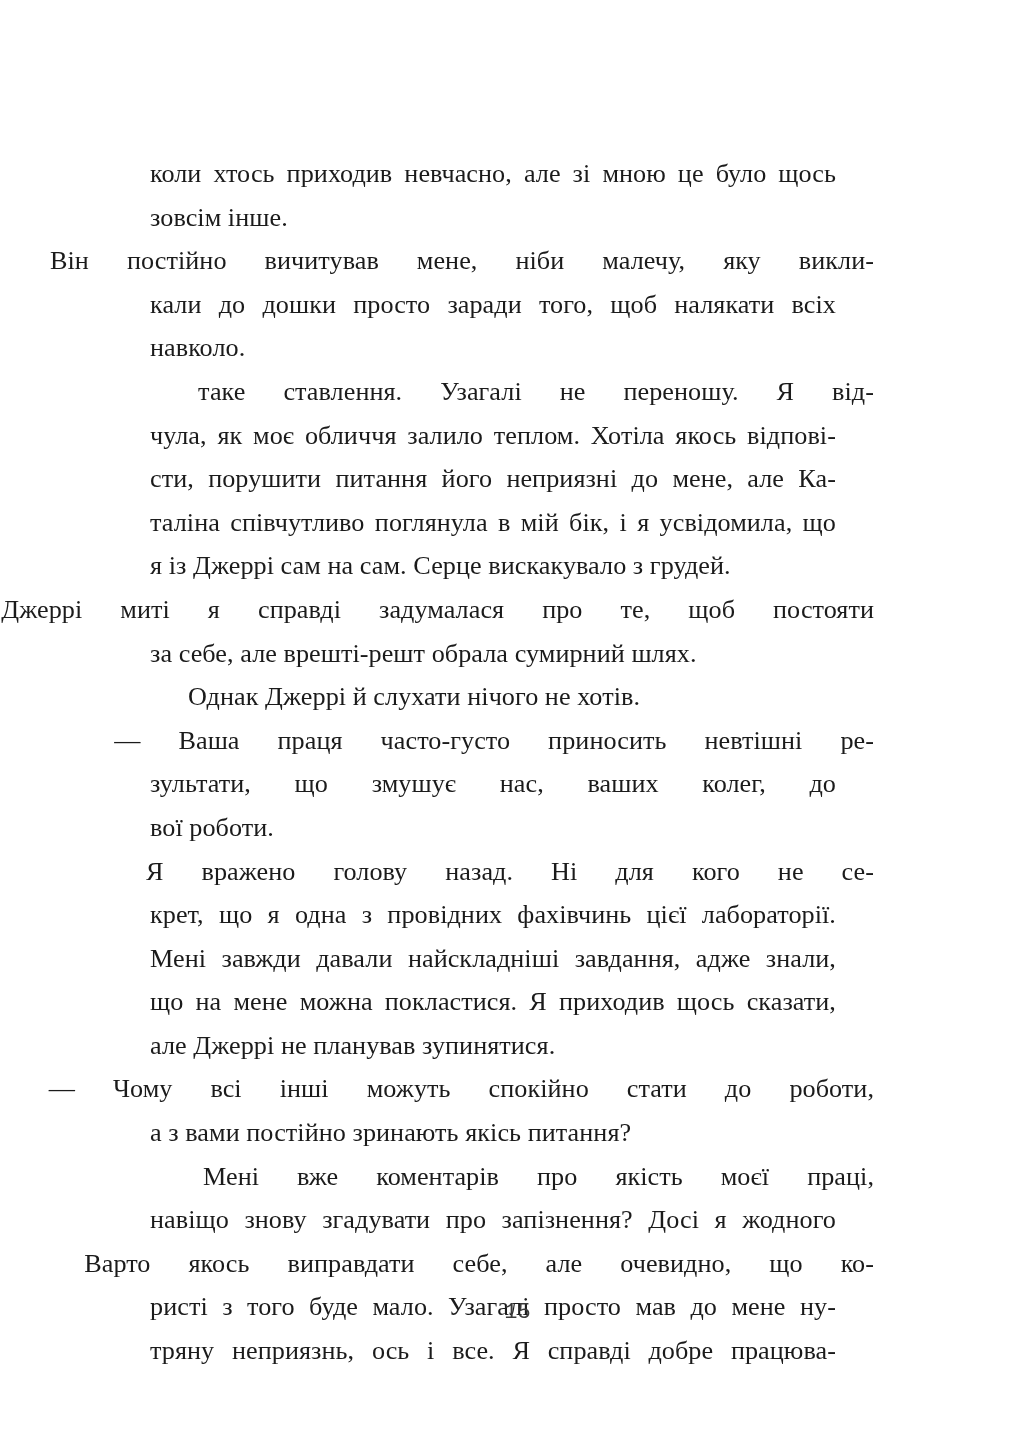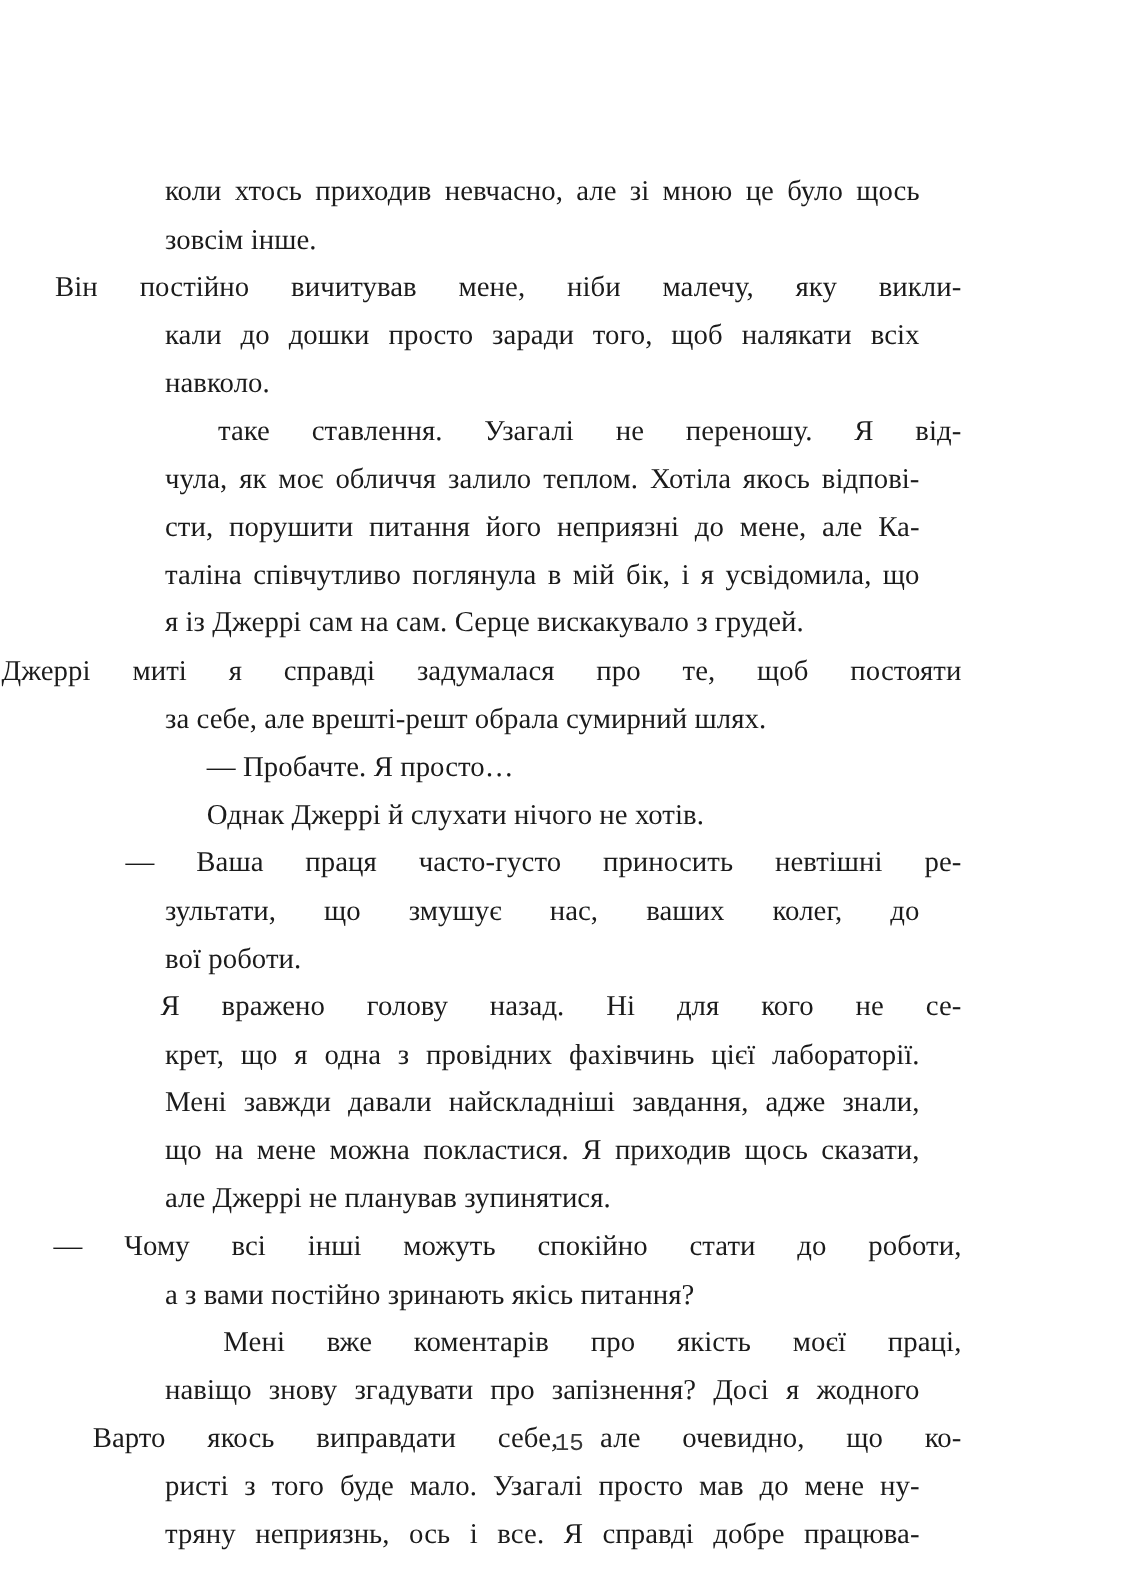--- a/index.html
+++ b/index.html
@@ -171,23 +171,20 @@
           <span>справді</span>
           <span>задумалася</span>
           <span>про</span>
           <span>те,</span>
           <span>щоб</span>
           <span>постояти</span>
         </span>
         <span class="line">за себе, але врешті-решт обрала сумирний шлях.</span>
       </p>
       <p class="para">
-        <span class="line indent">— Пробачте. Я просто…</span>
-      </p>
-      <p class="para">
         <span class="line indent">Однак Джеррі й слухати нічого не хотів.</span>
       </p>
       <p class="para">
         <span class="line just indent">
           <span>—</span>
           <span>Ваша</span>
           <span>праця</span>
           <span>часто-густо</span>
           <span>приносить</span>
           <span>невтішні</span>

